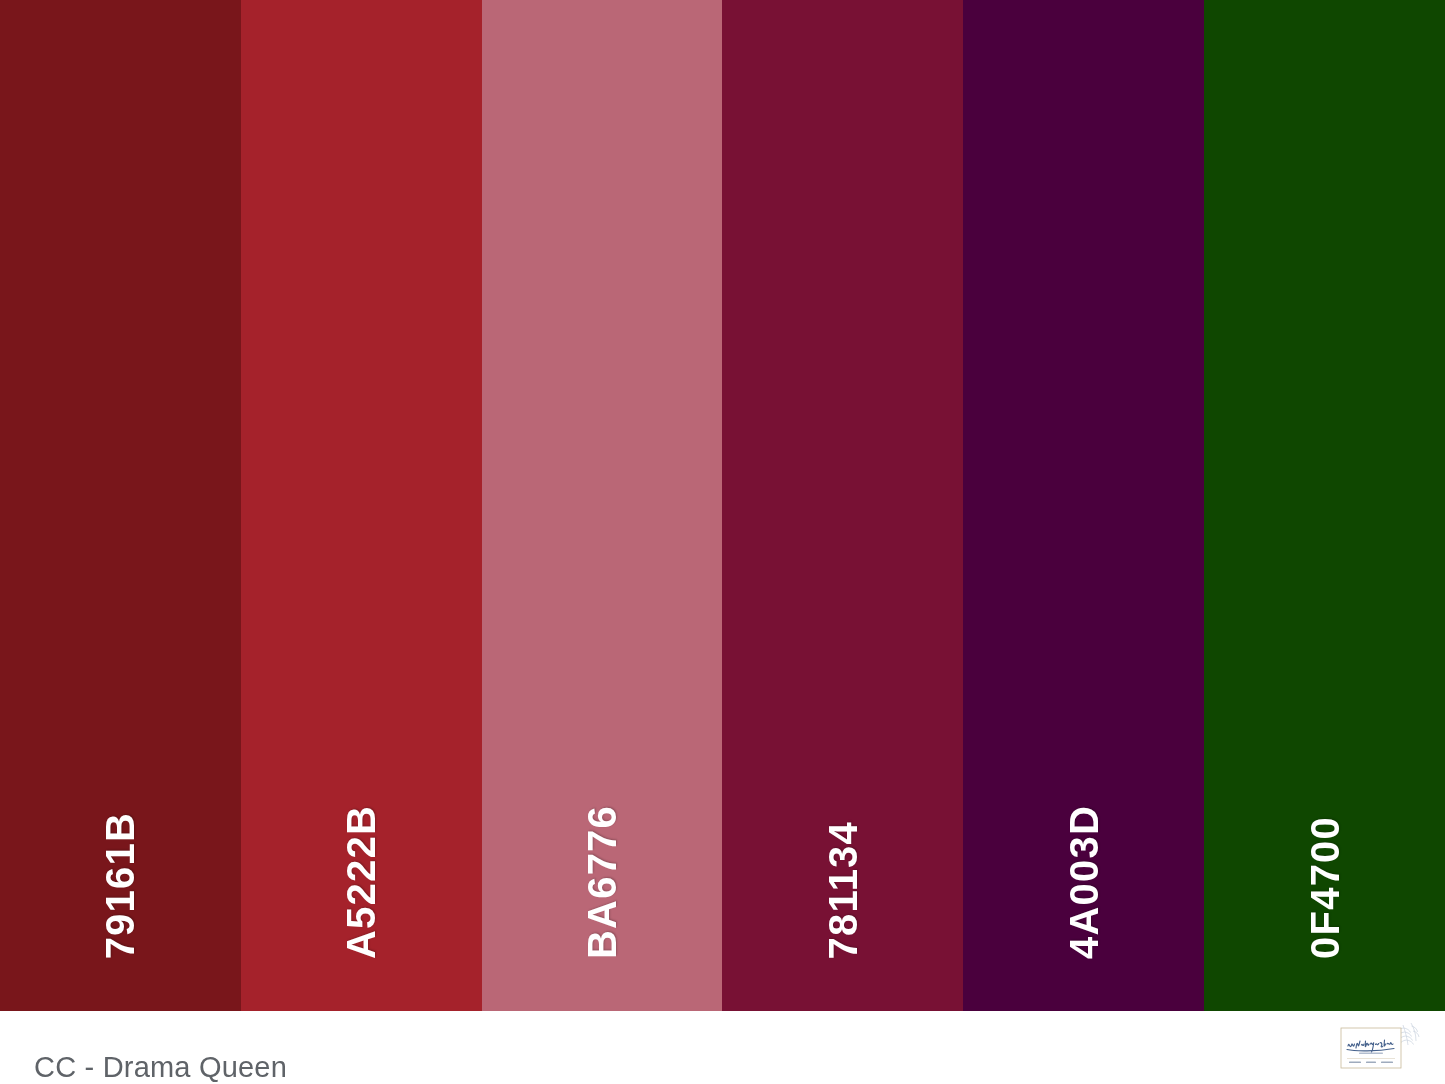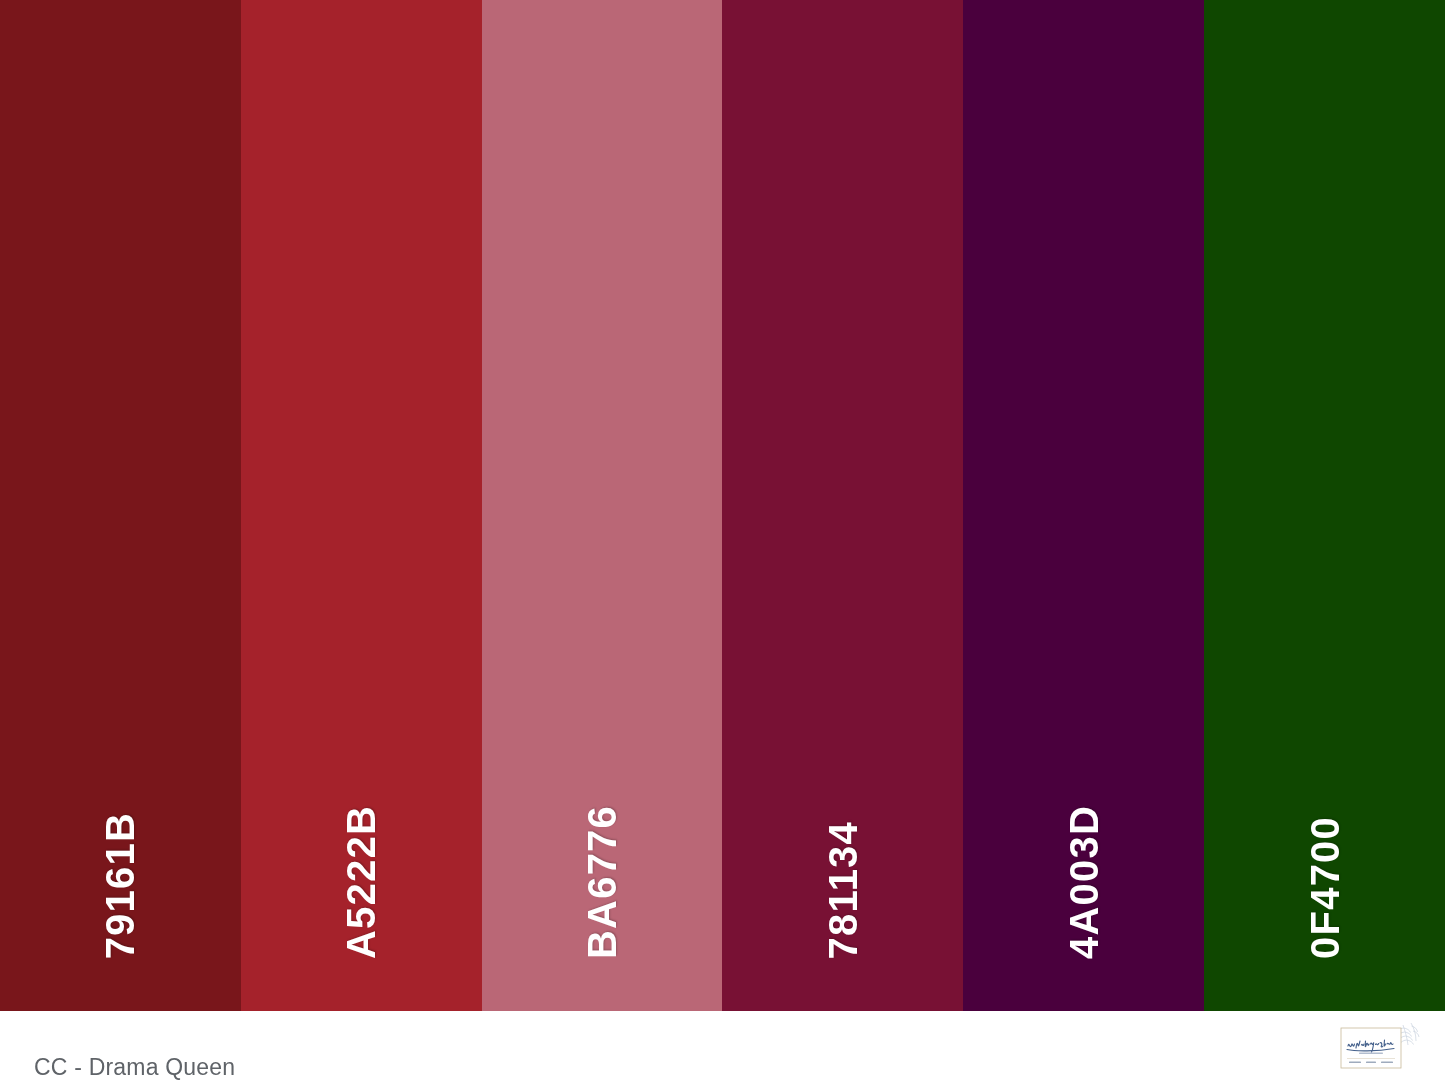--- a/index.html
+++ b/index.html
@@ -68,21 +68,21 @@
     display: flex;
     align-items: center;
     justify-content: space-between;
     box-sizing: border-box;
     padding: 0 18px 0 34px;
   }
 
   #footer-title {
     color: #5f6368;
     font-family: "Liberation Sans", sans-serif;
-    font-size: 23px;
+    font-size: 29px;
     font-weight: normal;
     letter-spacing: 0.2px;
     white-space: nowrap;
     margin-top: 40px;
   }
 
   
   #brand-logo {
     position: relative;
     width: 96px;

